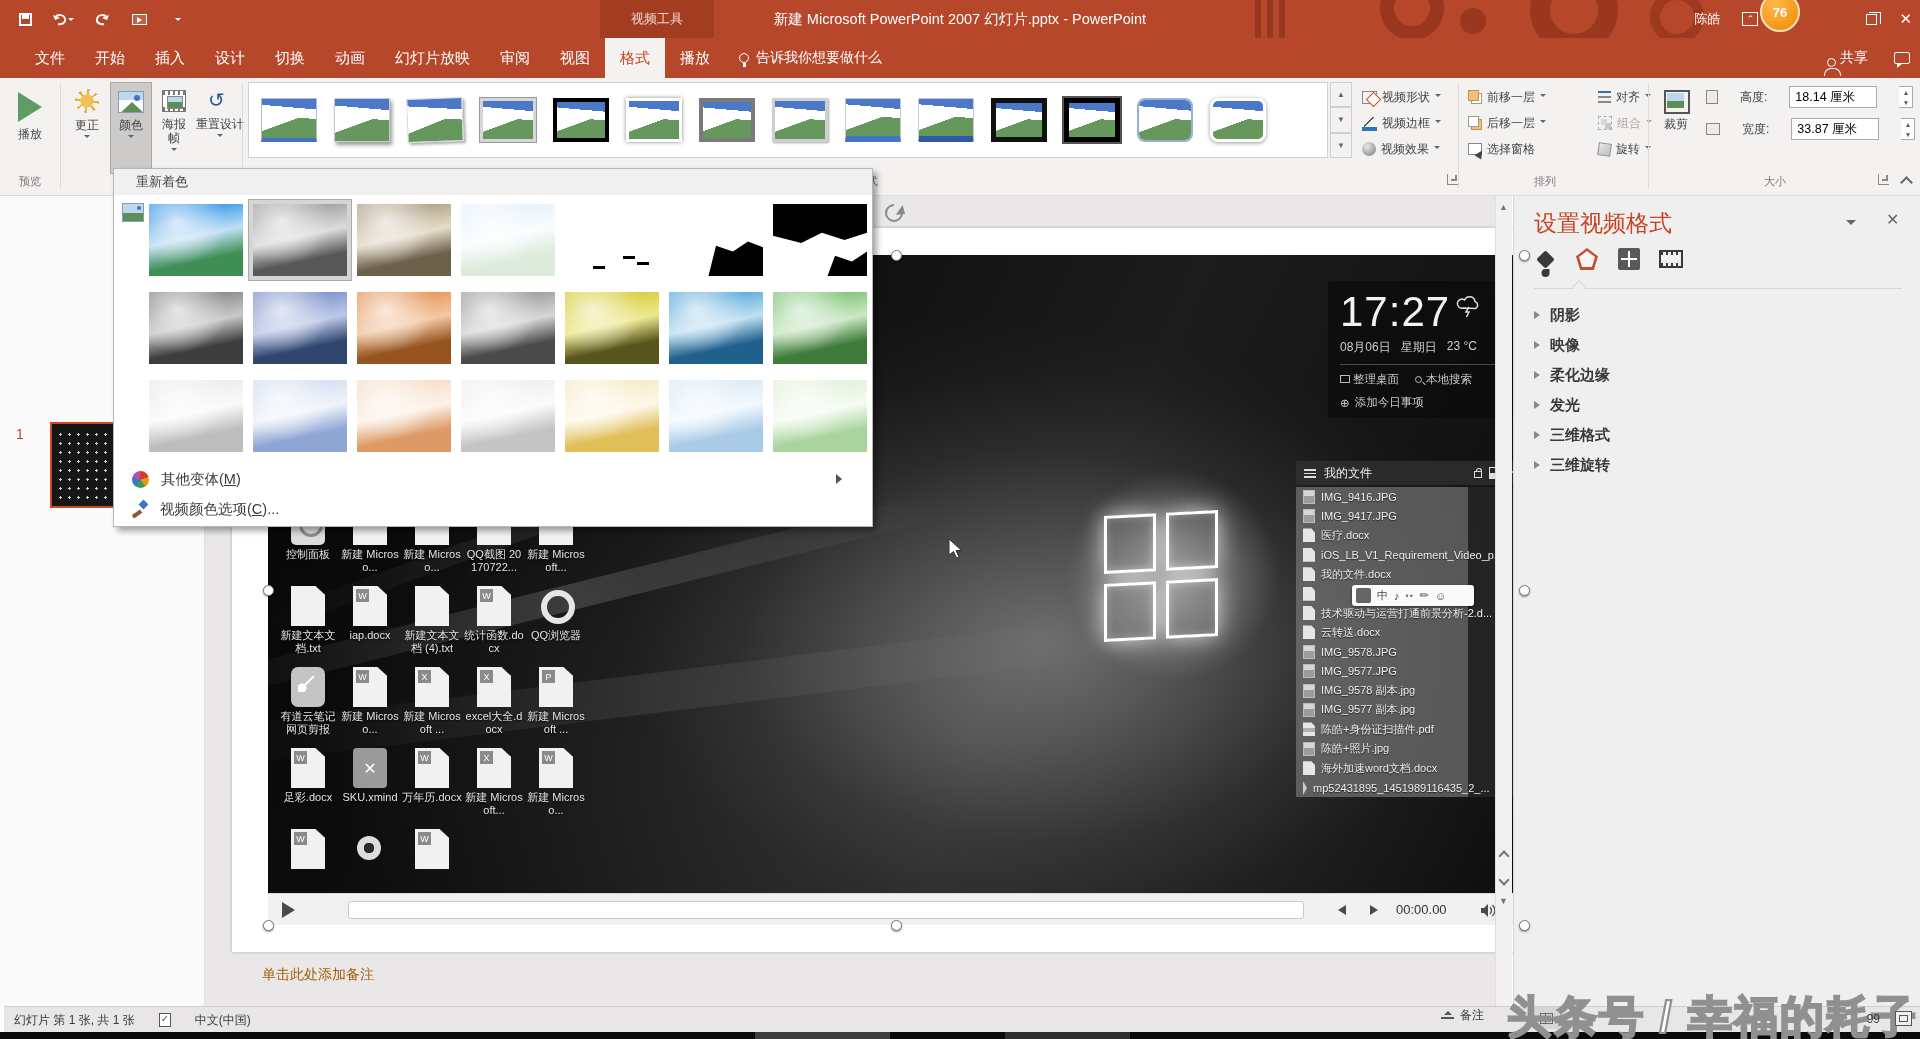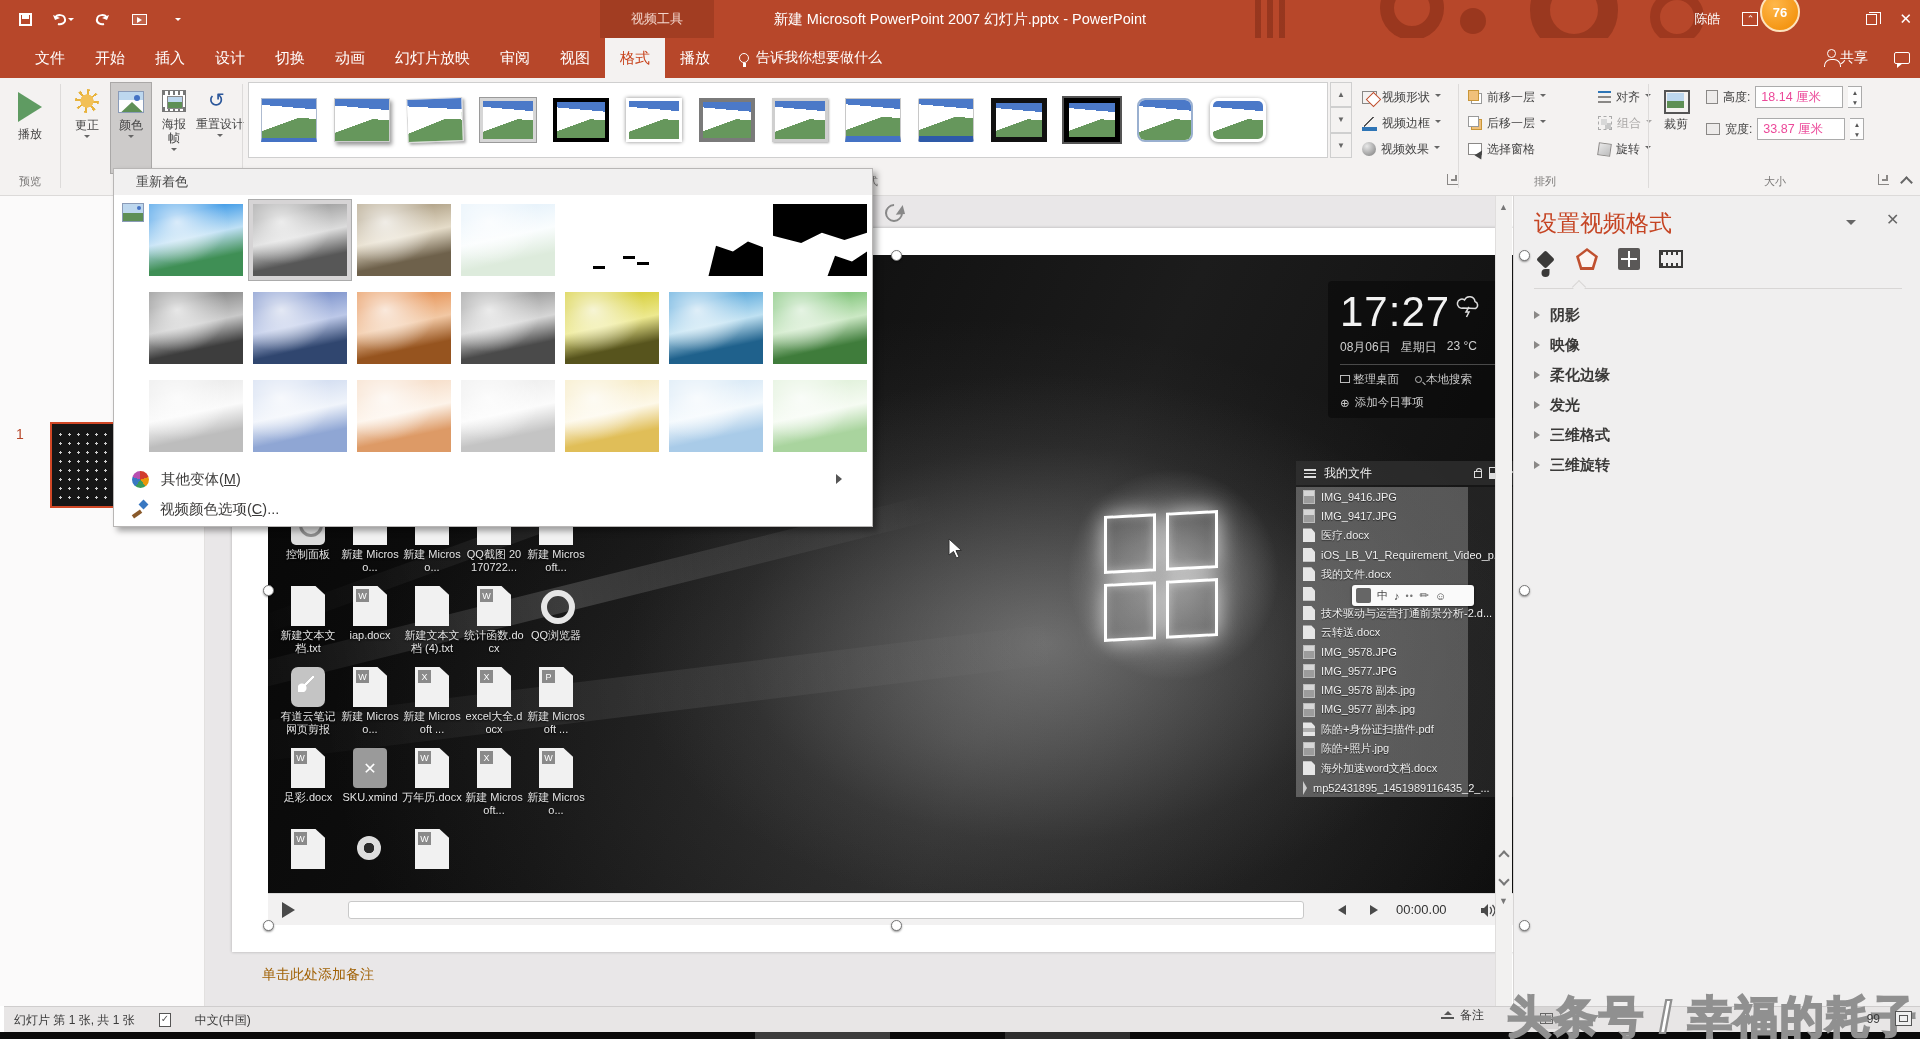--- a/index.html
+++ b/index.html
@@ -29,21 +29,21 @@
 #tabrow{position:absolute;left:0;top:38px;width:1920px;height:40px;background:#B7472A;display:flex;align-items:stretch;z-index:22}
 #tabs{display:flex;margin-left:20px}
 .tab{padding:0 15px;display:flex;align-items:center;color:#fff;font-size:15px;cursor:default}
 .tab.active{background:#F4F2F1;color:#C8431C}
 #tellme{display:flex;align-items:center;gap:7px;color:#fff;font-size:14px;margin-left:14px}
 .icon-bulb{width:10px;height:10px;border:1.5px solid #fff;border-radius:50%;position:relative}
 .icon-bulb:after{content:"";position:absolute;left:2.5px;top:9px;width:3px;height:4px;background:#fff}
 #tab-right{position:absolute;right:10px;top:38px;height:40px;display:flex;align-items:center;gap:26px;color:#fff;z-index:23}
 .icon-person{width:9px;height:9px;border:1.5px solid #fff;border-radius:50%;position:relative;margin-right:4px}
 .icon-person:after{content:"";position:absolute;left:-4px;top:9px;width:15px;height:7px;border:1.5px solid #fff;border-bottom:none;border-radius:7px 7px 0 0}
-#share-btn{display:flex;align-items:flex-start;font-size:14px}
+#share-btn{display:flex;align-items:flex-end;font-size:14px}
 .icon-comment{width:16px;height:12px;border:1.5px solid #fff;border-radius:2px;position:relative}
 .icon-comment:after{content:"";position:absolute;left:2px;bottom:-5px;border-top:5px solid #fff;border-right:6px solid transparent}
 
 #ribbon{position:absolute;left:0;top:78px;width:1920px;height:118px;background:#F4F2F1;border-bottom:1px solid #DCDAD9;z-index:10}
 .vsep{position:absolute;top:6px;height:104px;width:1px;background:#DDDBDA}
 .glabel{position:absolute;top:96px;font-size:11px;color:#7A7877;text-align:center}
 .rbtn{position:absolute;top:4px;display:flex;flex-direction:column;align-items:center;font-size:12px;color:#444;padding-top:4px}
 .rbtn .cap{margin-top:5px;text-align:center;line-height:14px;white-space:pre-line}
 .dda{width:0;height:0;border:3.5px solid transparent;border-top-color:#666;margin-top:3px}
 .icon-play-big{width:0;height:0;border-left:24px solid #5F9B62;border-top:15px solid transparent;border-bottom:15px solid transparent;margin-top:6px}
@@ -90,23 +90,23 @@
 .icon-selpane{width:14px;height:12px;border:1px solid #8A8886;position:relative;background:#fff}
 .icon-selpane:after{content:"";position:absolute;right:-3px;bottom:-4px;border-left:4px solid transparent;border-right:4px solid transparent;border-bottom:8px solid #444;transform:rotate(32deg)}
 .icon-align{width:13px;height:12px;background:linear-gradient(180deg,#2E75B6 0 2px,rgba(0,0,0,0) 2px 5px,#8A8886 5px 7px,rgba(0,0,0,0) 7px 10px,#8A8886 10px 12px)}
 .icon-group{width:14px;height:14px;border:1px dashed #AAA;position:relative}
 .icon-group:after{content:"";position:absolute;left:2px;top:2px;width:6px;height:6px;background:#D8D8D8;box-shadow:4px 4px 0 #C8C8C8}
 .icon-rotate{width:13px;height:13px;border:1px solid #8A8886;background:linear-gradient(135deg,#E8E8E8,#BDBDBD);transform:rotate(8deg)}
 .disabled{color:#A8A6A5}
 .icon-crop{width:24px;height:22px;position:relative;margin-top:4px}
 .icon-crop:before{content:"";position:absolute;left:3px;top:3px;width:17px;height:15px;background:linear-gradient(180deg,#BDD7EE 55%,#5E8F55 55%)}
 .icon-crop:after{content:"";position:absolute;left:0;top:0;width:24px;height:22px;border-left:2px solid #555;border-bottom:2px solid #555;box-shadow:inset -2px 2px 0 -0px #555}
-.sizerow{position:absolute;display:flex;align-items:center;gap:5px;font-size:12px;color:#444}
+.sizerow{position:absolute;display:flex;align-items:center;gap:22px;font-size:12px;color:#444}
 .dimico{width:12px;height:14px;border:1px solid #8A8886;position:relative;background:#EDEBEA}
-.spinbox{width:88px;height:22px;border:1px solid #ABABAB;background:#fff;font-size:12.5px;display:flex;align-items:center;padding:0 5px;color:#ec4899}
+.spinbox{width:88px;height:22px;border:1px solid #ABABAB;background:#fff;font-size:12.5px;display:flex;align-items:center;padding:0 5px;color:#000000}
 .spin{display:flex;flex-direction:column;width:14px;height:22px;border:1px solid #ABABAB;border-left:none;background:#FDFDFD}
 .spin div{flex:1;display:flex;align-items:center;justify-content:center;font-size:6.5px;color:#555}
 .launcher{position:absolute;width:11px;height:11px;border-left:1px solid #8A8886;border-bottom:1px solid #8A8886}
 .launcher:after{content:"";position:absolute;right:1px;top:1px;width:4px;height:4px;border-right:2px solid #8A8886;border-bottom:2px solid #8A8886}
 .chevup{width:9px;height:9px;border-left:2px solid #666;border-top:2px solid #666;transform:rotate(45deg);position:absolute}
 
 #thumbpane{position:absolute;left:0;top:196px;width:205px;height:810px;background:#FBFAFA;border-right:1px solid #E2E0DF}
 #slide-num{position:absolute;left:16px;top:230px;font-size:14px;color:#B7472A}
 #slide-thumb{position:absolute;left:50px;top:226px;width:110px;height:86px;border:2px solid #D04726;background:#161616;overflow:hidden}
 #slide-thumb .dots{position:absolute;left:4px;top:6px;width:58px;height:72px;background-image:radial-gradient(circle,#CFCFCF 1.2px,rgba(0,0,0,0) 1.4px);background-size:9px 9px}

